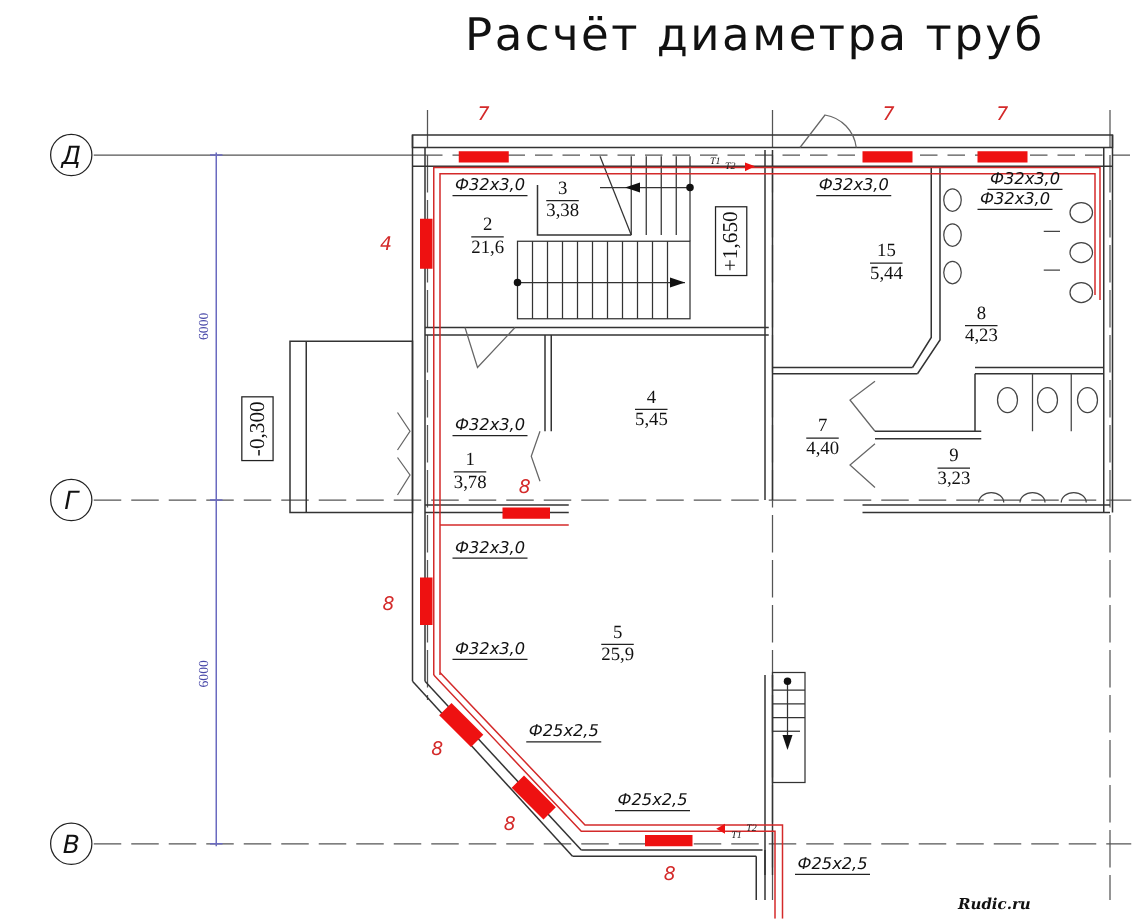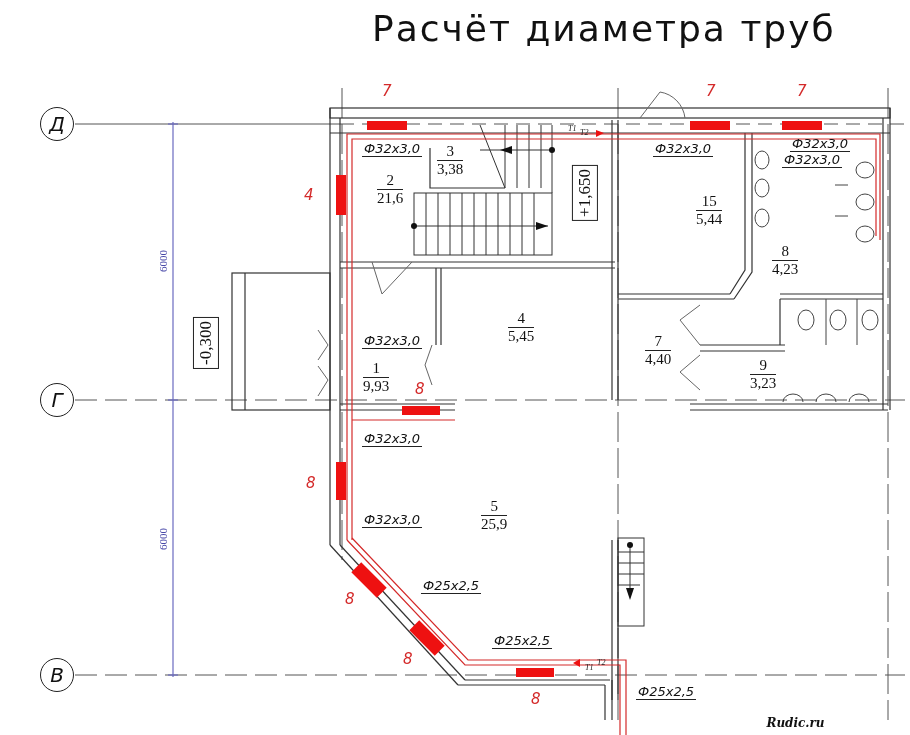--- a/index.html
+++ b/index.html
@@ -187,21 +187,21 @@
 <div class="axis" style="left:40px;top:658px;">В</div>
 
 <div class="dim" style="left:152px;top:255px;">6000</div>
 <div class="dim" style="left:152px;top:533px;">6000</div>
 
 <div class="level" style="left:557px;top:180px;">+1,650</div>
 <div class="level" style="left:180px;top:330px;">-0,300</div>
 
 <div class="lbl" style="left:363px;top:360px;">
     <span class="num">1</span>
-    <span class="area">9,93</span>
+    <span class="area">3,78</span>
   </div>
 <div class="lbl" style="left:377px;top:172px;">
     <span class="num">2</span>
     <span class="area">21,6</span>
   </div>
 <div class="lbl" style="left:437px;top:143px;">
     <span class="num">3</span>
     <span class="area">3,38</span>
   </div>
 <div class="lbl" style="left:508px;top:310px;">

